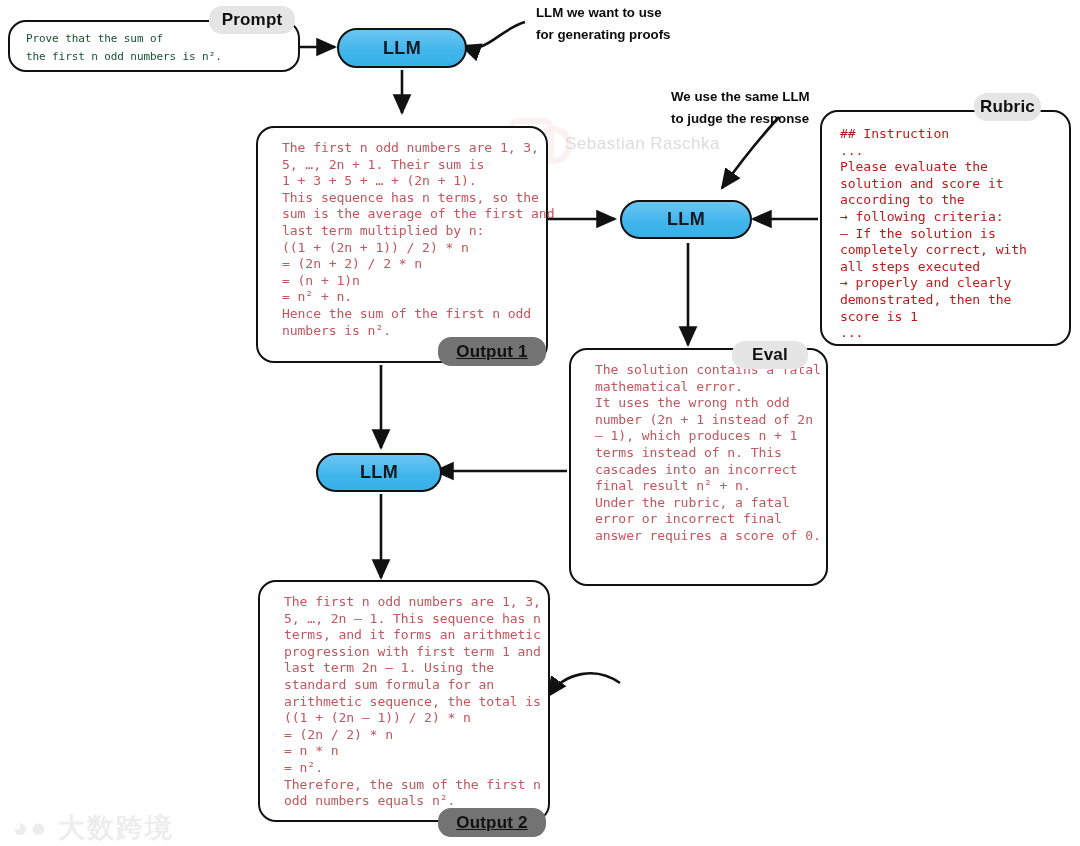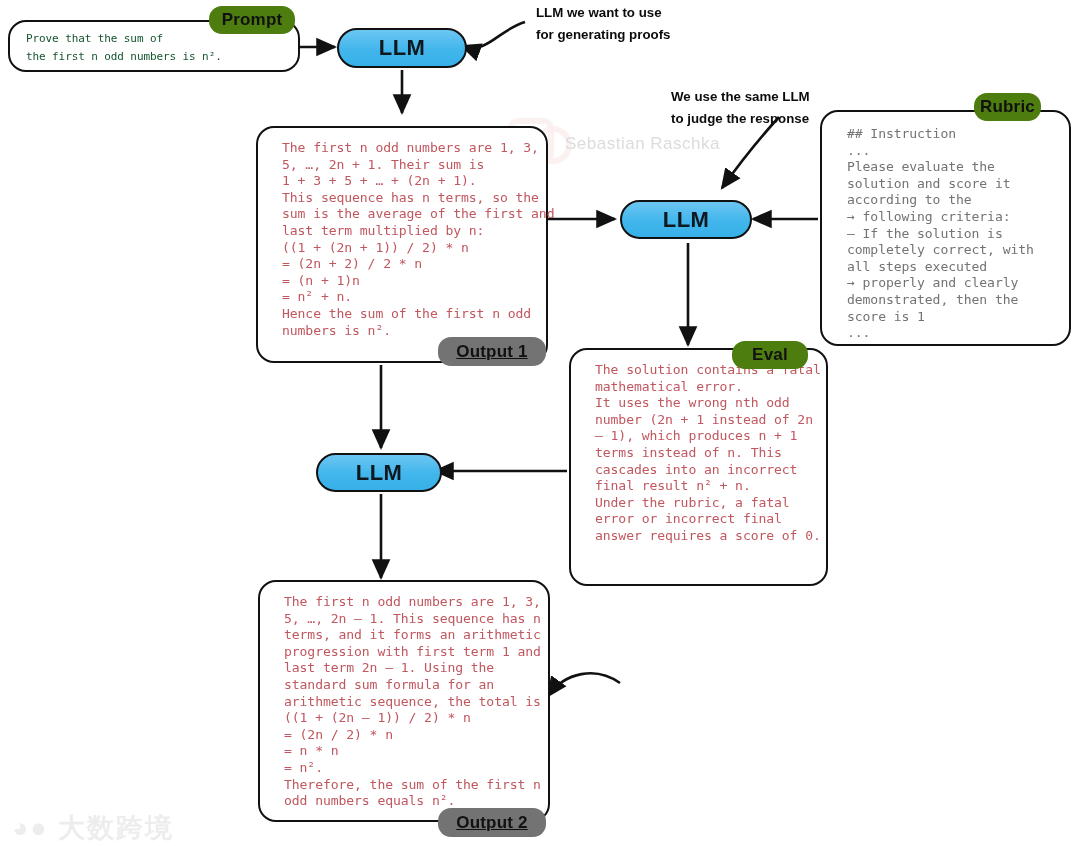--- a/index.html
+++ b/index.html
@@ -39,52 +39,52 @@
     margin: 0;
     font-family: "DejaVu Sans Mono", "Liberation Mono", monospace;
     font-size: 13.1px;
     line-height: 16.6px;
     white-space: pre;
     letter-spacing: -0.1px;
   }
   .prompt-box pre { color: #14532d; font-size: 11px; line-height: 18px; }
   .out-box pre    { color: #c1575f; }
   .eval-box pre   { color: #c1575f; }
-  .rubric-box pre { color: #737373; margin-left: 7px; }
+  .rubric-box pre { color: #b91c1c; }
 
   
   .llm {
     position: absolute;
     box-sizing: border-box;
     background: linear-gradient(180deg,#6cc6f2 0%, #41b6ec 55%, #37b0e8 100%);
     border: 2.5px solid #111111;
     border-radius: 22px;
     color: #10181f;
     font-weight: bold;
-    font-size: 22px;
+    font-size: 18px;
     letter-spacing: 0.4px;
     display: flex;
     align-items: center;
     justify-content: center;
   }
 
   
   .badge {
     position: absolute;
     box-sizing: border-box;
     border-radius: 13px;
     font-weight: bold;
     font-size: 17px;
     color: #111111;
     display: flex;
     align-items: center;
     justify-content: center;
     letter-spacing: 0.2px;
   }
-  .badge.yellow { background: #4d7c0f; }
+  .badge.yellow { background: #e5e5e5; }
   .badge.green  { background: #737373; text-decoration: underline; }
 
   
   .annot {
     position: absolute;
     font-family: "Liberation Sans", sans-serif;
     font-weight: bold;
     font-size: 13.3px;
     color: #0c0c0c;
     line-height: 22px;

